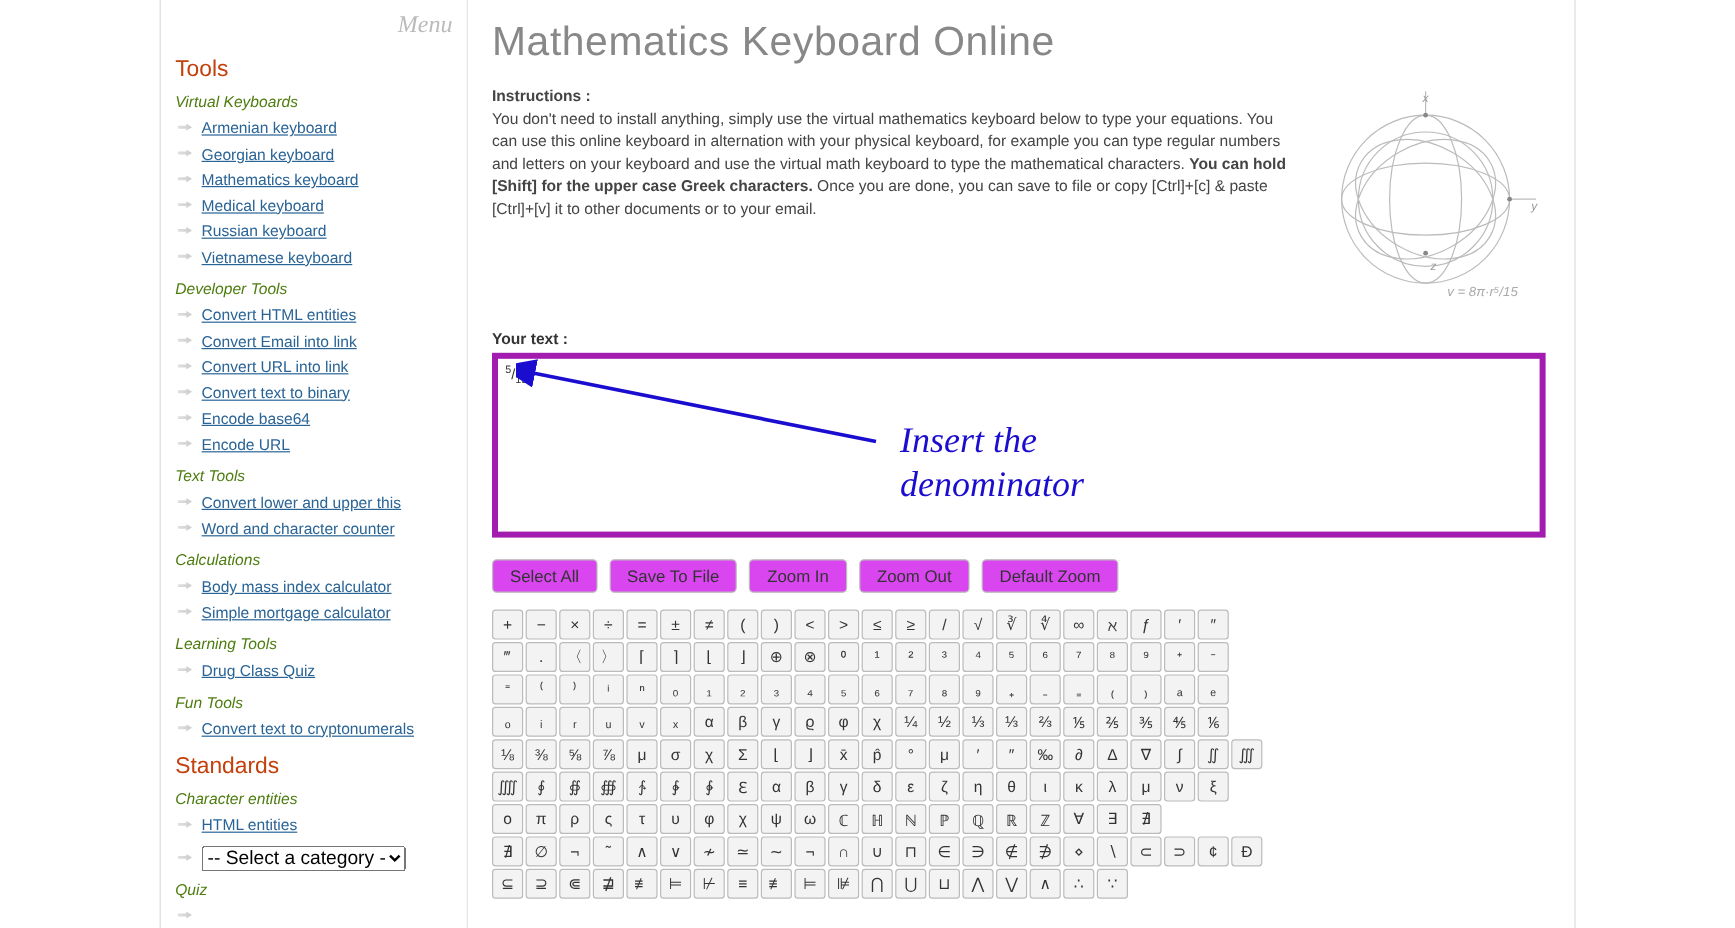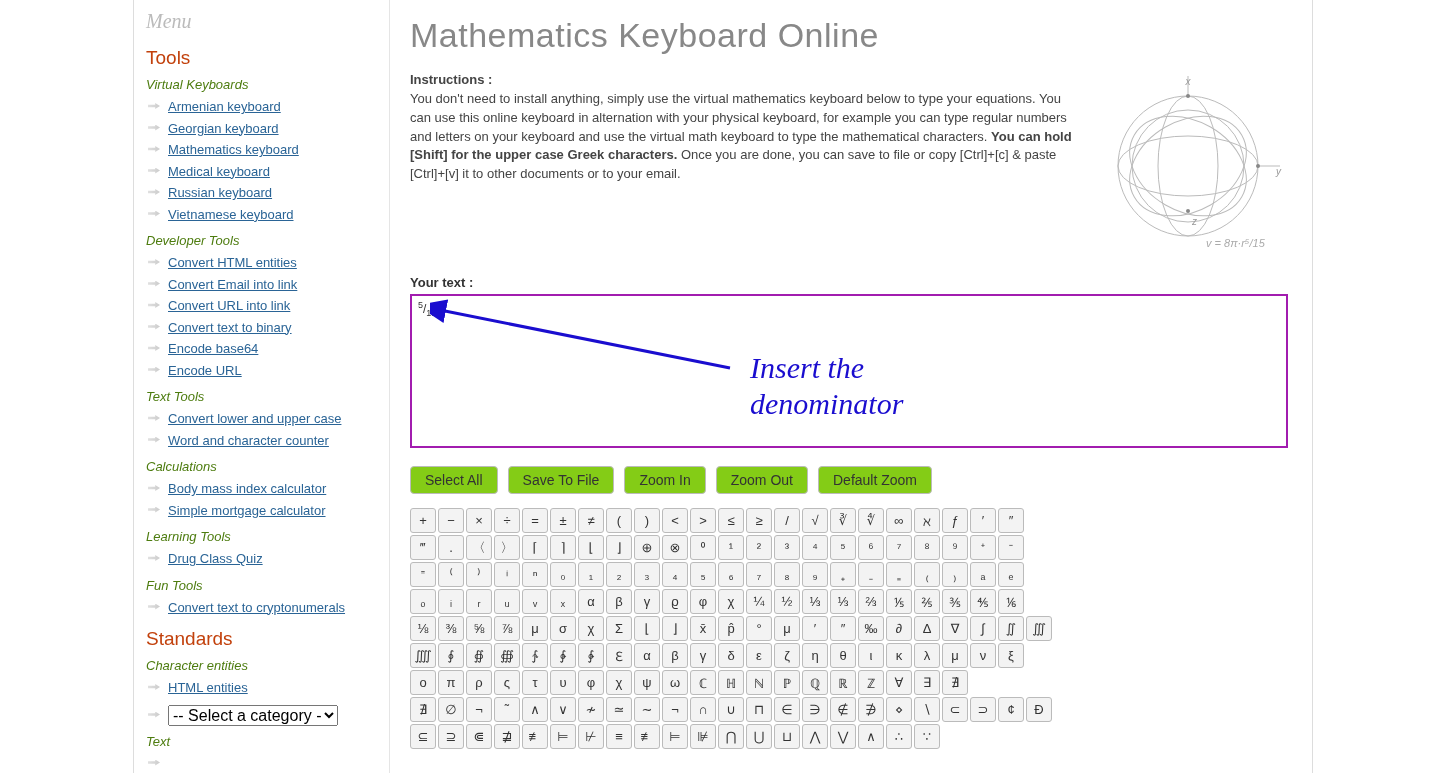--- a/index.html
+++ b/index.html
@@ -1,44 +1,44 @@
 <!DOCTYPE html>
 <html><head>
 <meta charset="utf-8">
 <style>
 * { box-sizing: border-box; margin: 0; padding: 0; }
 body { font-family: Verdana, Geneva, sans-serif; font-size: 13px; color: #333; background: #fff; }
 .page { max-width: 1180px; margin: 0 auto; background: #fff; display: flex; border-left: 1px solid #ddd; border-right: 1px solid #ddd; min-height: 100vh; }
 .wrap { display: flex; width: 100%; }
 .sidebar { width: 256px; padding: 8px 12px 20px 12px; border-right: 1px solid #e5e5e5; }
-.menu-title { font-family: 'Comic Sans MS', cursive; color: #bbb; font-size: 20px; text-align: left; padding: 2px 0 4px; font-style: italic; }
+.menu-title { font-family: 'Comic Sans MS', cursive; color: #bbb; font-size: 20px; text-align: right; padding: 2px 0 4px; font-style: italic; }
 .sidebar h2 { font-size: 19px; font-weight: normal; color: #c2410c; margin: 10px 0 4px; }
 .sidebar h3 { font-size: 13px; font-style: italic; font-weight: normal; color: #4d7c0f; margin: 8px 0 4px; }
 .sidebar ul { list-style: none; padding: 0; margin: 0 0 6px; }
 .sidebar li { padding: 1px 0 1px 22px; position: relative; line-height: 1.5; }
 .sidebar li::before { content: ""; position: absolute; left: 2px; top: 7px; width: 12px; height: 6px; background: linear-gradient(90deg,#ccc,#aaa); clip-path: polygon(0 30%, 60% 30%, 60% 0, 100% 50%, 60% 100%, 60% 70%, 0 70%); opacity: 0.6; }
 .sidebar a { color: #2a6496; text-decoration: underline; font-size: 13px; }
 .sidebar select { width: 170px; font-size: 16px; margin-left: 0; }
 .selwrap { padding-left: 22px; position: relative; }
 .selwrap::before { content: ""; position: absolute; left: 2px; top: 7px; width: 12px; height: 6px; background: linear-gradient(90deg,#ccc,#aaa); clip-path: polygon(0 30%, 60% 30%, 60% 0, 100% 50%, 60% 100%, 60% 70%, 0 70%); opacity: 0.6; }
 .main { flex: 1; padding: 10px 24px 20px 20px; position: relative; }
 .main h1 { font-size: 34px; font-weight: normal; color: #888; margin: 6px 0 16px; letter-spacing: 0.5px; }
 .desc { display: flex; gap: 12px; margin-bottom: 14px; }
 .desc-text { flex: 1; font-size: 13px; line-height: 1.45; color: #444; }
 .desc-text b { font-weight: bold; }
 .cube-fig { width: 200px; height: 190px; flex-shrink: 0; }
 .textlabel { font-weight: bold; font-size: 13px; margin-bottom: 4px; }
-.textarea { width: 100%; height: 154px; border: 2px solid #a21caf; padding: 4px 6px; font-family: Arial, sans-serif; font-size: 13px; resize: both; position: relative; background: #fff; }
+.textarea { width: 100%; height: 154px; border: 5px solid #a21caf; padding: 4px 6px; font-family: Arial, sans-serif; font-size: 13px; resize: both; position: relative; background: #fff; }
 .textarea .frac { font-size: 12px; }
 .textarea sup { font-size: 9px; vertical-align: super; }
 .textarea sub { font-size: 9px; vertical-align: sub; }
 .annotate { position: absolute; pointer-events: none; }
 .annotate-text { font-family: 'Comic Sans MS', 'Segoe Script', cursive; color: #1a0dcf; font-size: 30px; line-height: 1.2; font-style: italic; }
 .btnrow { margin: 18px 0 14px; display: flex; gap: 10px; flex-wrap: wrap; }
-.btnrow button { background: #84cc16; border: 1px solid #bbb; border-radius: 4px; padding: 5px 14px; font-size: 14px; color: #333; cursor: pointer; }
+.btnrow button { background: #d946ef; border: 1px solid #bbb; border-radius: 4px; padding: 5px 14px; font-size: 14px; color: #333; cursor: pointer; }
 .keyboard { display: flex; flex-direction: column; gap: 2px; }
 .krow { display: flex; gap: 2px; }
 .key { width: 26px; height: 25px; border: 1px solid #bbb; border-radius: 3px; background: #f3f3f3; display: flex; align-items: center; justify-content: center; font-size: 13px; color: #333; cursor: pointer; font-family: Arial, sans-serif; }
 </style>
 </head>
 <body>
 
 <div class="page">
   <div class="wrap">
     <aside class="sidebar">
@@ -60,21 +60,21 @@
           <li><a href="#">Convert HTML entities</a></li>
           <li><a href="#">Convert Email into link</a></li>
           <li><a href="#">Convert URL into link</a></li>
           <li><a href="#">Convert text to binary</a></li>
           <li><a href="#">Encode base64</a></li>
           <li><a href="#">Encode URL</a></li>
         </ul>
 
       <h3>Text Tools</h3>
       <ul id="list-tt">
-          <li><a href="#">Convert lower and upper case</a></li>
+          <li><a href="#">Convert lower and upper this</a></li>
           <li><a href="#">Word and character counter</a></li>
         </ul>
 
       <h3>Calculations</h3>
       <ul id="list-calc">
           <li><a href="#">Body mass index calculator</a></li>
           <li><a href="#">Simple mortgage calculator</a></li>
         </ul>
 
       <h3>Learning Tools</h3>
@@ -92,21 +92,21 @@
       <h3>Character entities</h3>
       <ul id="list-ce">
           <li><a href="#">HTML entities</a></li>
         </ul>
       <div class="selwrap">
         <select>
           <option>-- Select a category --</option>
         </select>
       </div>
 
-      <h3>Text</h3>
+      <h3>Quiz</h3>
       <ul id="list-fonts">
           <li></li>
         </ul>
     </aside>
 
     <main class="main">
       <h1>Mathematics Keyboard Online</h1>
 
       <div class="desc">
         <div class="desc-text">

